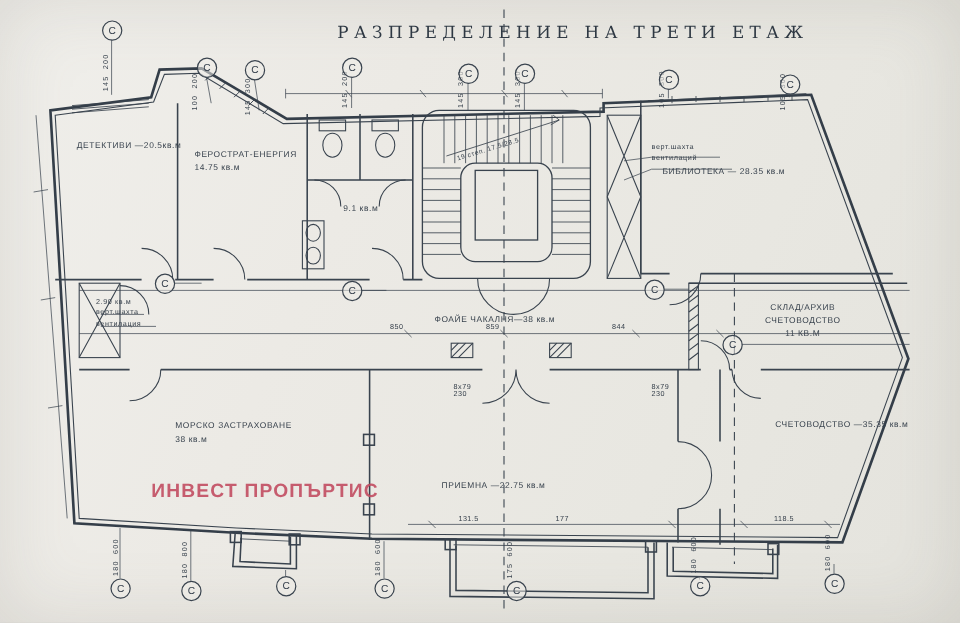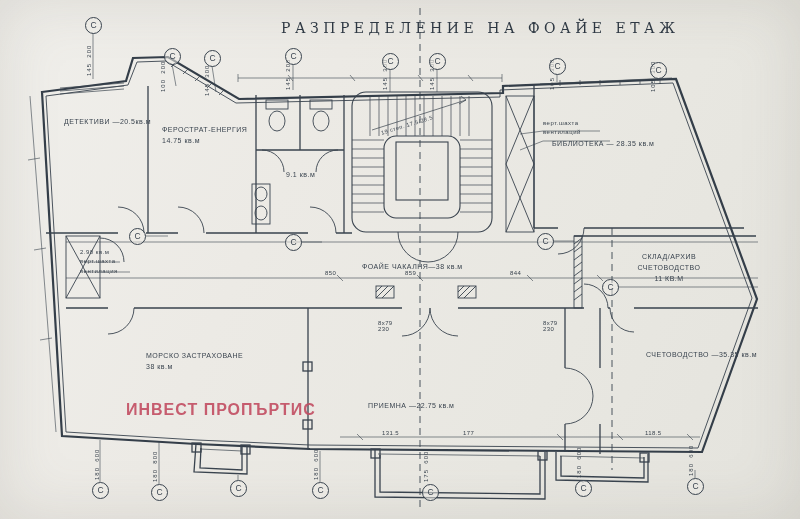--- a/index.html
+++ b/index.html
@@ -156,21 +156,21 @@
       <path d="M340,437 L700,437 M357,434 L363,440 M557,434 L563,440 M617,434 L623,440 M687,434 L693,440"></path>
       <path d="M30,96 L56,432 M28,160 L40,158 M34,250 L46,248 M40,340 L52,338"></path>
       <path d="M93,33 L93,79 M172,64 L176,86 M212,66 L216,92 M293,64 L293,90 M390,69 L390,92 M437,69 L437,92 M557,74 L557,82 M658,78 L658,81"></path>
       <path d="M100,482 L100,440 M159,484 L159,442 M238,480 L238,475 M320,482 L320,451 M583,480 L583,483 M695,478 L695,470"></path>
       <path d="M145,236 L168,236 M301,242 L322,242 M553,241 L574,241 M618,287 L758,287"></path>
       <path d="M543,131 L600,131 M543,141 L610,141 M543,131 L520,134 M543,141 L520,150"></path>
       <path d="M84,262 L120,262 M84,272 L130,272"></path>
     </g>
   </svg>
 
-  <div class="title">РАЗПРЕДЕЛЕНИЕ НА ФОАЙЕ ЕТАЖ</div>
+  <div class="title">РАЗПРЕДЕЛЕНИЕ НА ТРЕТИ ЕТАЖ</div>
   <div class="watermark">ИНВЕСТ ПРОПЪРТИС</div>
 
   <div class="rlabel" style="left:64px;top:117px;">ДЕТЕКТИВИ  —20.5кв.м</div>
   <div class="rlabel" style="left:162px;top:125px;">ФЕРОСТРАТ-ЕНЕРГИЯ
 14.75 кв.м</div>
   <div class="rlabel" style="left:286px;top:170px;">9.1 кв.м</div>
   <div class="rlabel" style="left:552px;top:139px;">БИБЛИОТЕКА  — 28.35 кв.м</div>
   <div class="rlabel" style="left:362px;top:262px;">ФОАЙЕ ЧАКАЛНЯ—38 кв.м</div>
   <div class="rlabel center" style="left:624px;top:252px;width:90px;">СКЛАД/АРХИВ
 СЧЕТОВОДСТВО

